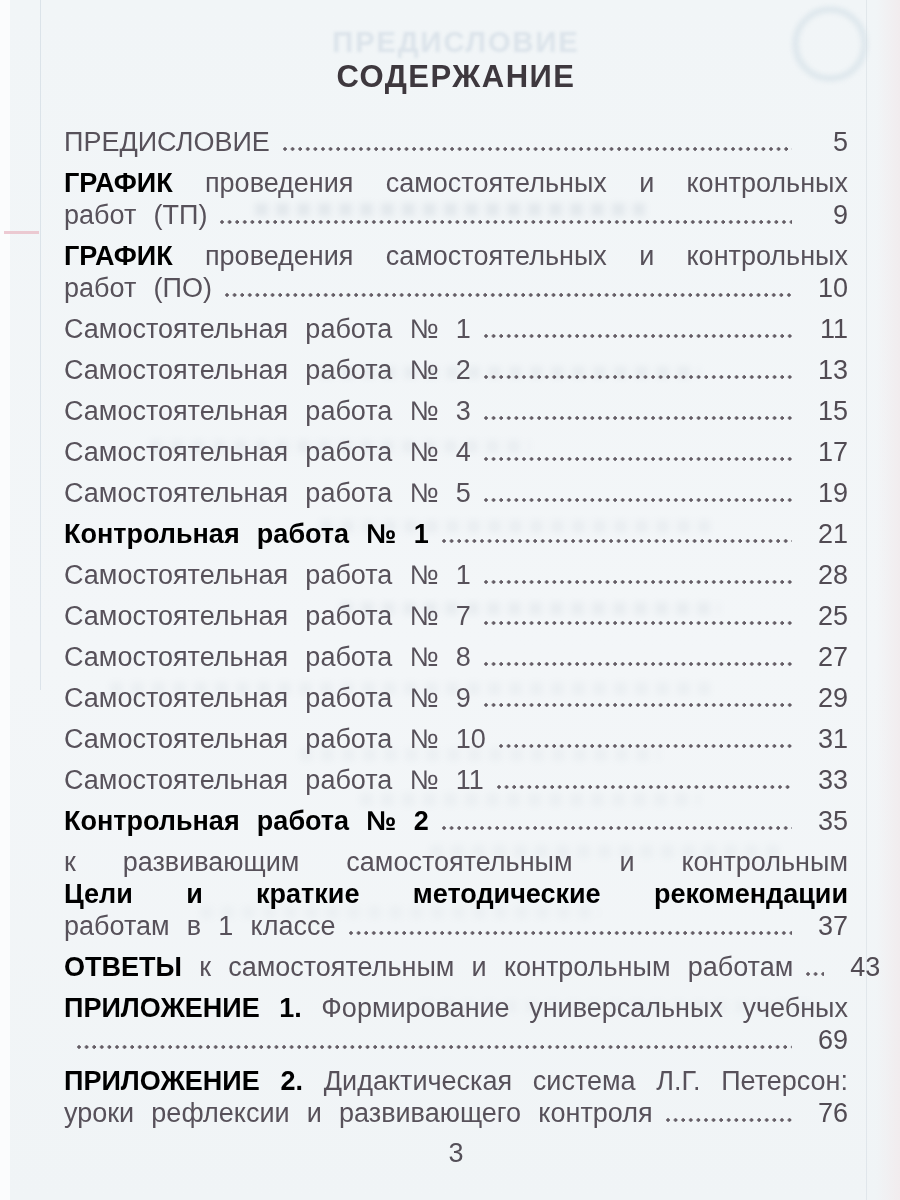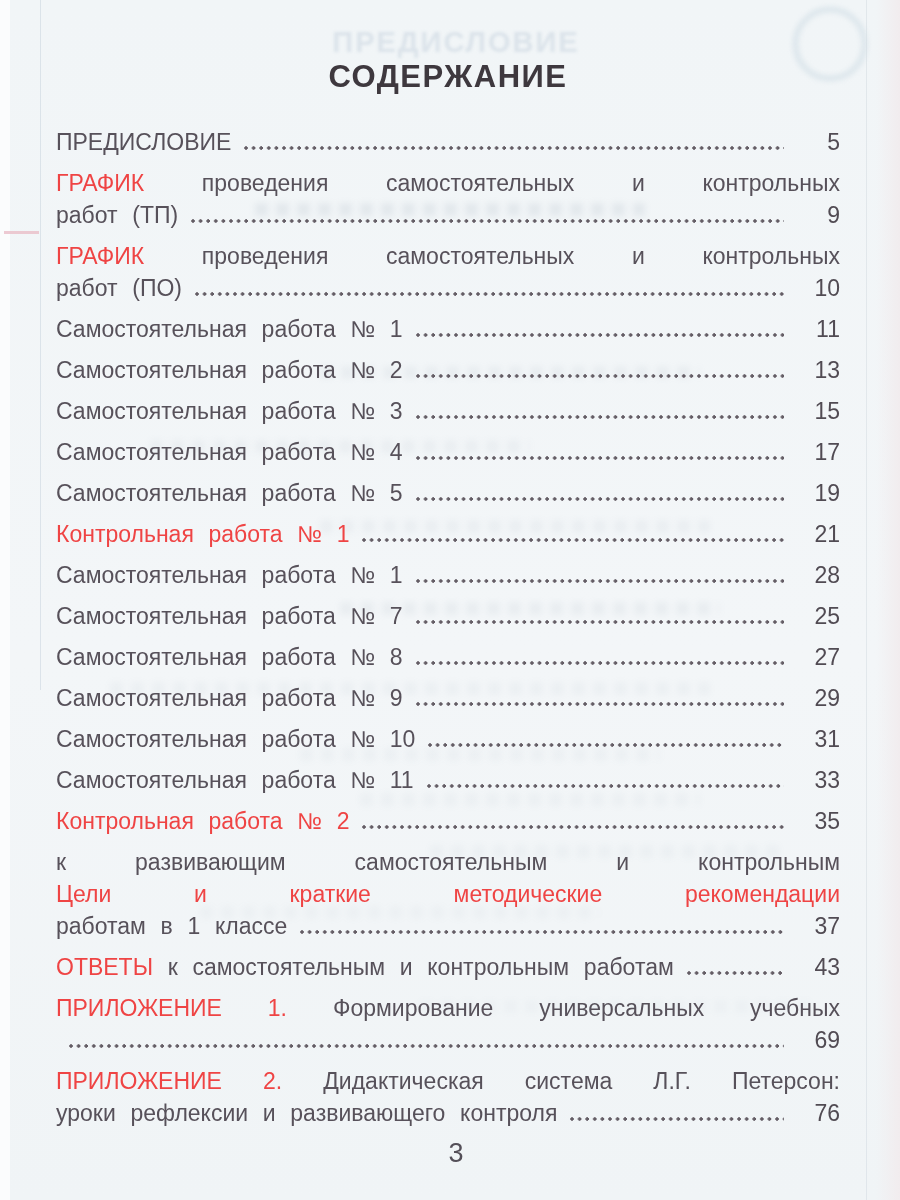--- a/index.html
+++ b/index.html
@@ -19,29 +19,29 @@
   .scan-line-right{position:absolute;left:866px;top:0;width:1px;height:100%;background:rgba(168,184,198,.22);}
   .pink-dash{position:absolute;left:4px;top:231px;width:35px;height:3px;background:#e8bac4;opacity:.75;}
   .ghost-circle{position:absolute;left:792px;top:6px;width:62px;height:62px;border:7px solid rgba(208,221,230,.5);
     border-radius:50%;filter:blur(2px);}
   .ghost-title{position:absolute;top:26px;left:64px;width:784px;text-align:center;
     font-weight:700;font-size:29px;letter-spacing:2px;color:#dbe3ea;filter:blur(1.6px);}
   .smudge{position:absolute;height:13px;filter:blur(3px);
     background:repeating-linear-gradient(90deg,rgba(140,156,172,.55) 0 13px,rgba(140,156,172,0) 13px 21px);}
 
   
-  .content{position:absolute;left:56px;top:0;width:784px;}
+  .content{position:absolute;left:64px;top:0;width:784px;}
   .doc-title{margin:58px 0 30px 0;text-align:center;font-weight:700;font-size:31px;
     letter-spacing:1.5px;color:#3e383e;line-height:38px;}
   .toc-entry{margin-bottom:9px;}
-  .toc-line{font-size:23px;line-height:32px;color:#57515a;word-spacing:.36em;}
+  .toc-line{font-size:27px;line-height:32px;color:#57515a;word-spacing:.36em;}
   .toc-line.justified{text-align:justify;text-align-last:justify;}
   .toc-line.with-page{display:flex;align-items:baseline;}
   .line-text{white-space:nowrap;}
-  .bold{font-weight:400;color:#ef4444;}
+  .bold{font-weight:700;color:#000000;}
   .leader{flex:1 1 auto;display:inline-block;height:4px;min-width:18px;margin:0 10px 0 13px;
     background-image:radial-gradient(circle at 2px 2px,#645d65 1.5px,rgba(0,0,0,0) 1.9px);
     background-size:7.6px 4px;background-repeat:repeat-x;background-position:left bottom;}
   .page-num{flex:0 0 auto;min-width:46px;text-align:right;color:#514b53;word-spacing:normal;}
   .footer-num{position:absolute;left:64px;top:1138px;width:784px;text-align:center;
     font-size:27px;color:#544f58;}
 </style>
 </head>
 <body>
 

